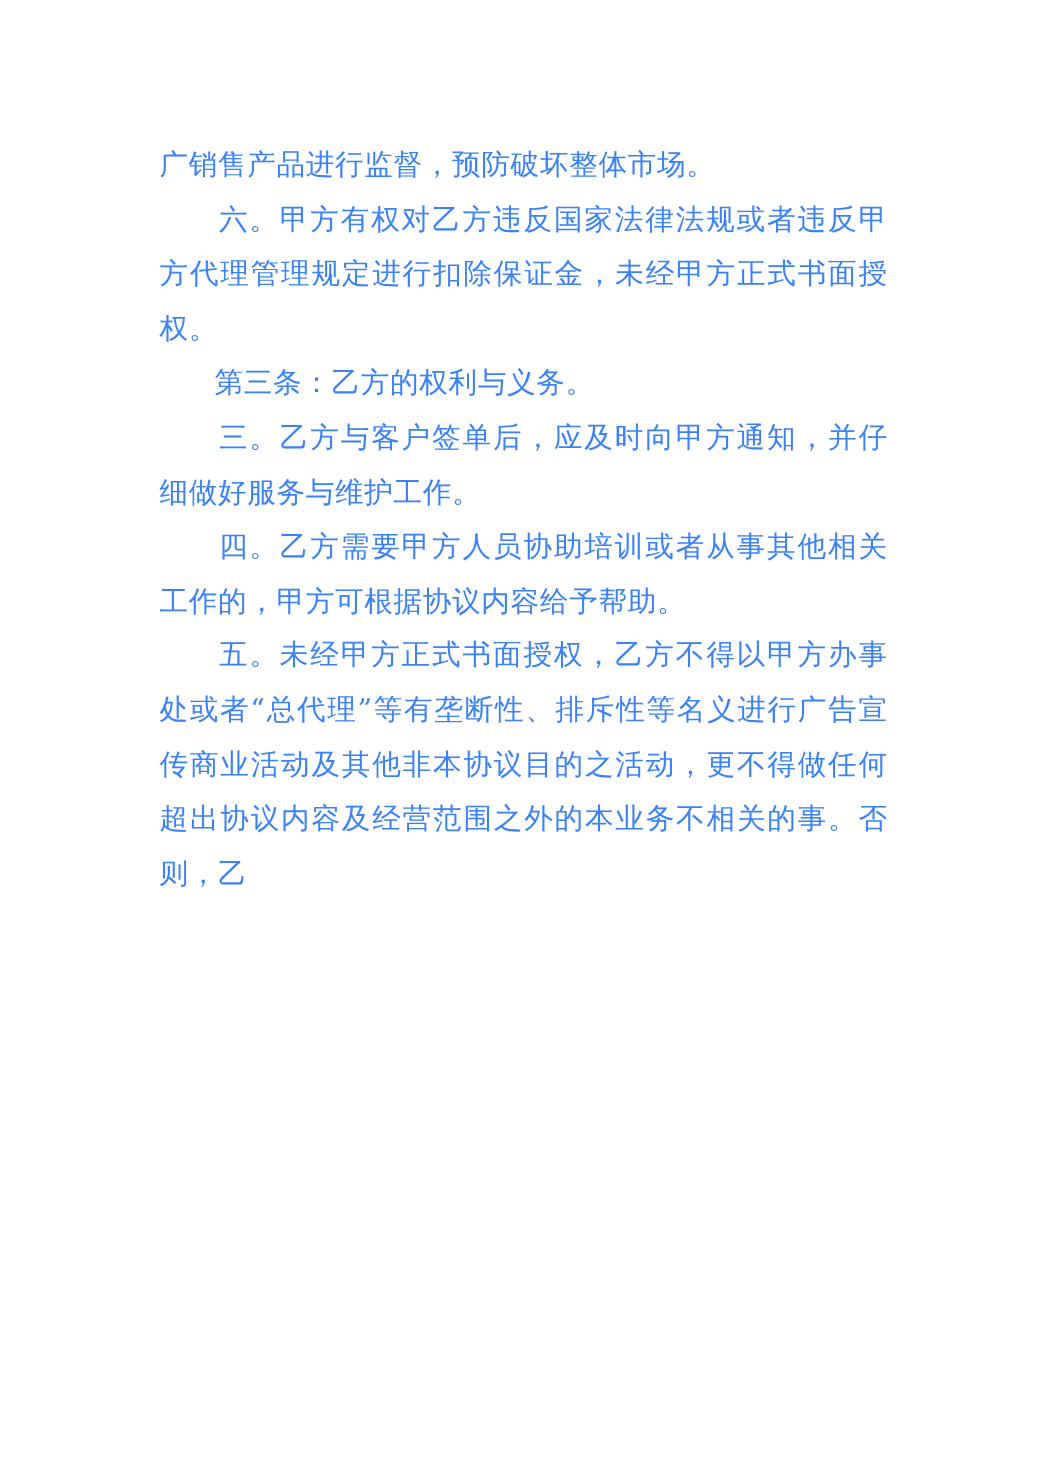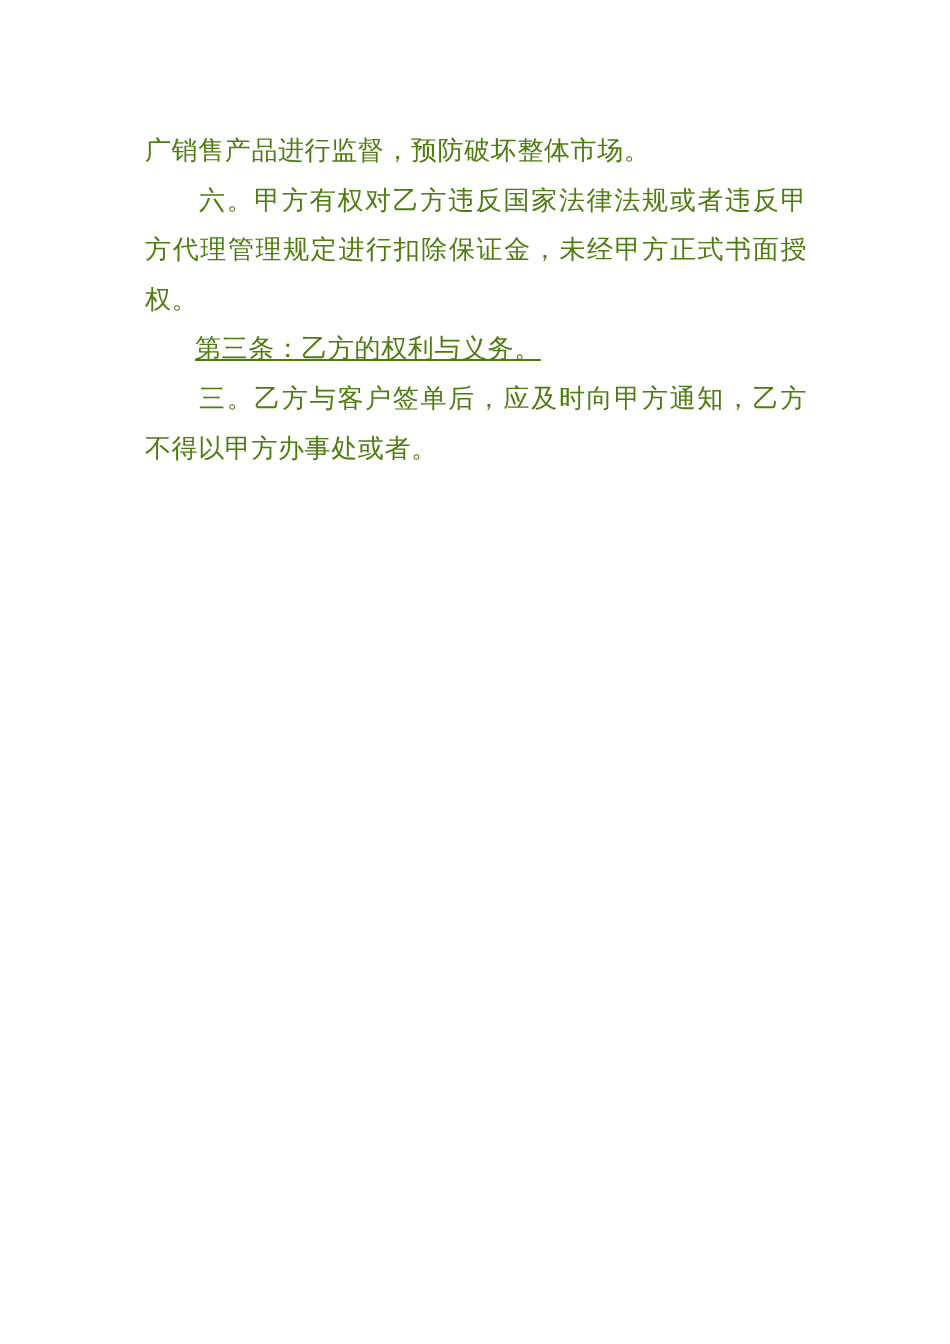--- a/index.html
+++ b/index.html
@@ -14,39 +14,40 @@
       overflow: hidden;
     }
     .page {
       position: absolute;
       left: 145px;
       top: 126px;
       width: 662px;
       font-family: "DejaVu Serif", "Liberation Serif", serif;
       font-size: 26px;
       line-height: 49.6px;
-      color: #4d7c0f;
+      color: #3b82f6;
       letter-spacing: 0.6px;
     }
     .para {
       margin: 0;
       padding: 0;
       text-align: justify;
       text-align-last: left;
       word-break: break-all;
     }
     .indent {
       text-indent: 54px;
     }
     .heading-indent {
       text-indent: 50px;
-      text-decoration: underline;
     }
   </style>
 </head>
 <body>
 
 <div class="page">
   <p class="para">广销售产品进行监督，预防破坏整体市场。</p>
   <p class="para indent">六。甲方有权对乙方违反国家法律法规或者违反甲方代理管理规定进行扣除保证金，未经甲方正式书面授权。</p>
   <p class="para heading-indent">第三条：乙方的权利与义务。</p>
-  <p class="para indent">三。乙方与客户签单后，应及时向甲方通知，乙方不得以甲方办事处或者。</p>
+  <p class="para indent">三。乙方与客户签单后，应及时向甲方通知，并仔细做好服务与维护工作。</p>
+  <p class="para indent">四。乙方需要甲方人员协助培训或者从事其他相关工作的，甲方可根据协议内容给予帮助。</p>
+  <p class="para indent">五。未经甲方正式书面授权，乙方不得以甲方办事处或者“总代理”等有垄断性、排斥性等名义进行广告宣传商业活动及其他非本协议目的之活动，更不得做任何超出协议内容及经营范围之外的本业务不相关的事。否则，乙</p>
 </div>
 
 </body></html>

